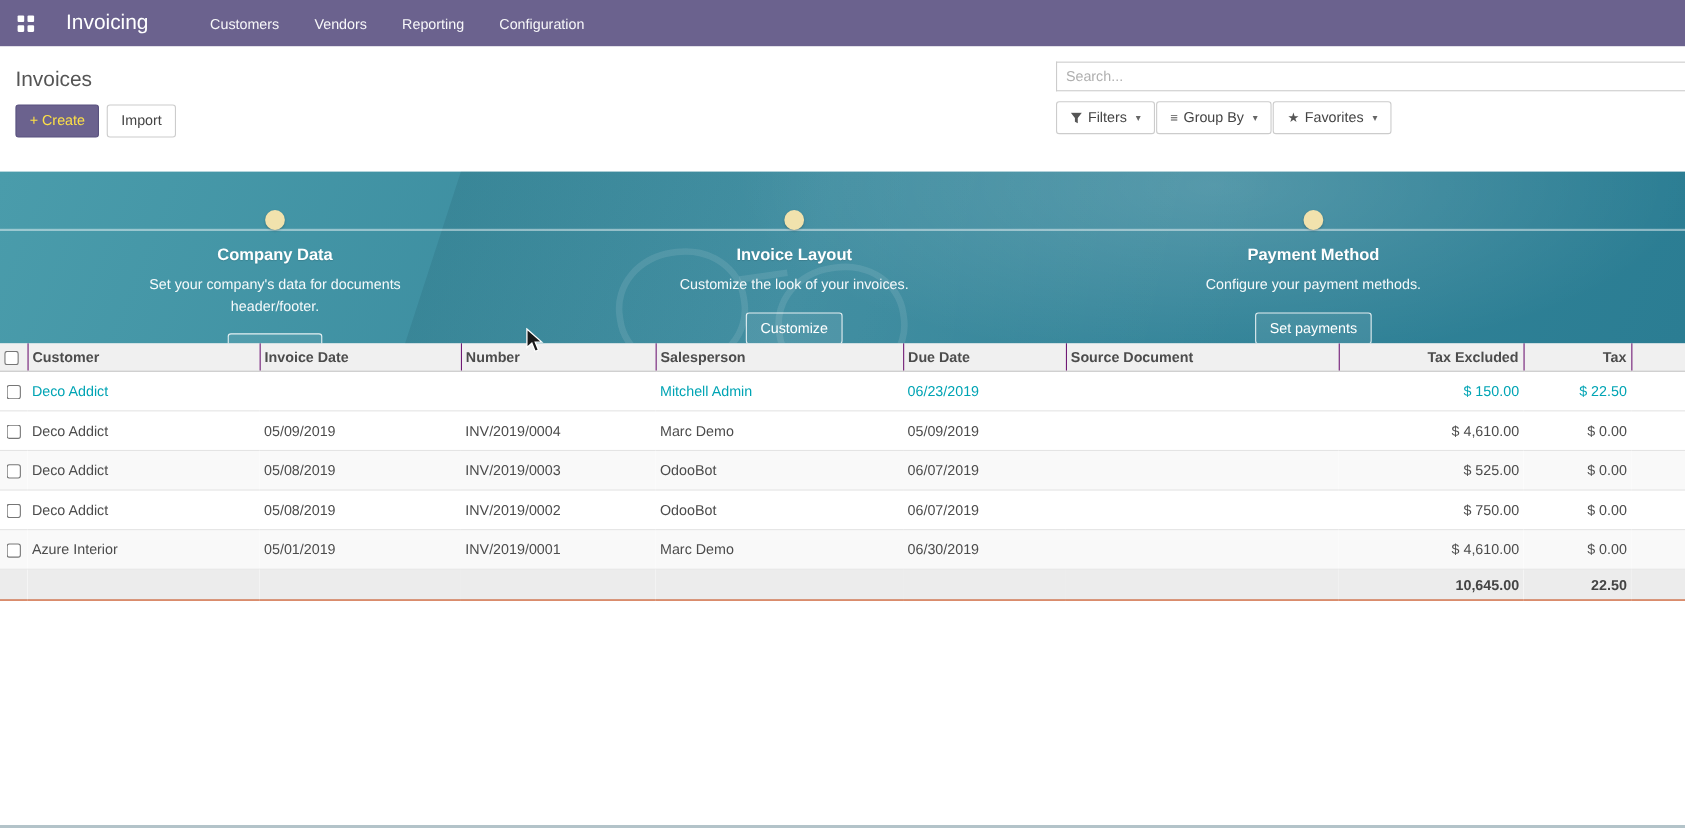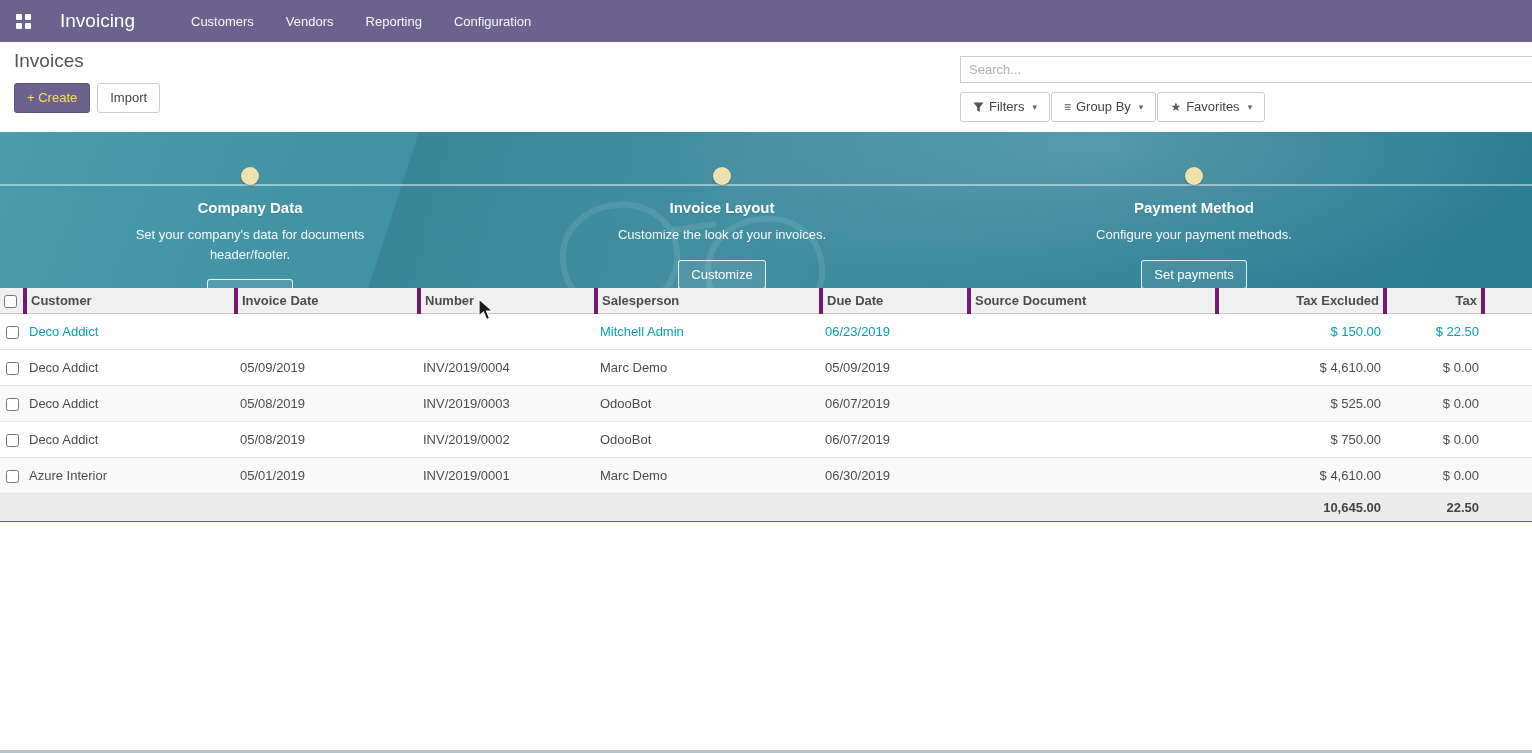--- a/index.html
+++ b/index.html
@@ -16,21 +16,21 @@
   }
   .apps-btn { width:26px; height:26px; background:transparent; border:none; cursor:pointer;
     display:flex; align-items:center; justify-content:center; padding:0; }
   .apps-grid { display:grid; grid-template-columns:6px 6px; grid-template-rows:6px 6px; gap:3px; }
   .apps-grid span { background:#fff; border-radius:1px; }
   .app-name { font-size:19px; font-weight:400; margin-left:24px; }
   .nav-menu { display:flex; margin-left:56px; gap:32px; }
   .nav-item { font-size:13px; color:rgba(255,255,255,0.95); cursor:pointer; }
 
   
-  .control-panel { position:relative; padding:8px 14px 12px; height:90px; }
+  .control-panel { position:relative; padding:20px 14px 12px; height:114px; }
   .cp-title { font-size:19px; font-weight:400; color:#555; margin:0 0 11px; }
   .cp-buttons { display:flex; gap:7px; }
   .btn {
     font-family:inherit; font-size:13px; padding:5px 12px; border:1px solid #ccc;
     background:#fff; color:#444; border-radius:3px; cursor:pointer; line-height:1.4;
   }
   .btn-primary { background:var(--primary,#6b628e); border-color:#59517e; color:#fde047; }
   .search-area { position:absolute; top:14px; right:0; width:572px; }
   .search-input {
     width:100%; font-family:inherit; font-size:13px; color:#555; padding:5px 8px;
@@ -69,21 +69,21 @@
   .step-title { font-size:15px; font-weight:bold; margin:14px 0 9px; text-shadow:0 1px 1px rgba(0,0,0,0.12); }
   .step-desc { font-size:13px; line-height:1.5; max-width:235px; color:rgba(255,255,255,0.95); margin:0 0 15px; }
   .step-btn {
     font-family:inherit; font-size:13px; color:#fff; background:rgba(255,255,255,0.08);
     border:1px solid rgba(255,255,255,0.85); border-radius:3px; padding:6px 12px; cursor:pointer;
   }
 
   
   table.list { width:1532px; border-collapse:collapse; table-layout:fixed; font-size:13px; color:#4c4c4c; }
   .list thead th {
-    background:#f0f0f0; border-bottom:1px solid #c8c8c8; border-left:4px solid #701a75;
+    background:#f0f0f0; border-bottom:1px solid #c8c8c8; border-left:1px solid #701a75;
     font-weight:bold; text-align:left; padding:5px 4px; cursor:pointer; white-space:nowrap;
   }
   .list thead th:first-child { border-left:none; }
   .list td { padding:10px 4px; border-bottom:1px solid #e4e4e4; white-space:nowrap; overflow:hidden; }
   .list .num, .list thead th.num { text-align:right; }
   .list tbody tr { background:#fff; cursor:pointer; }
   .list tbody tr.alt { background:#f9f9f9; }
   .list tbody tr.draft td { color:var(--accent,#00a4b4); }
   .list tfoot td {
     background:#ececec; border-top:1px solid #cfcfcf; border-bottom:1px solid #c2410c;

